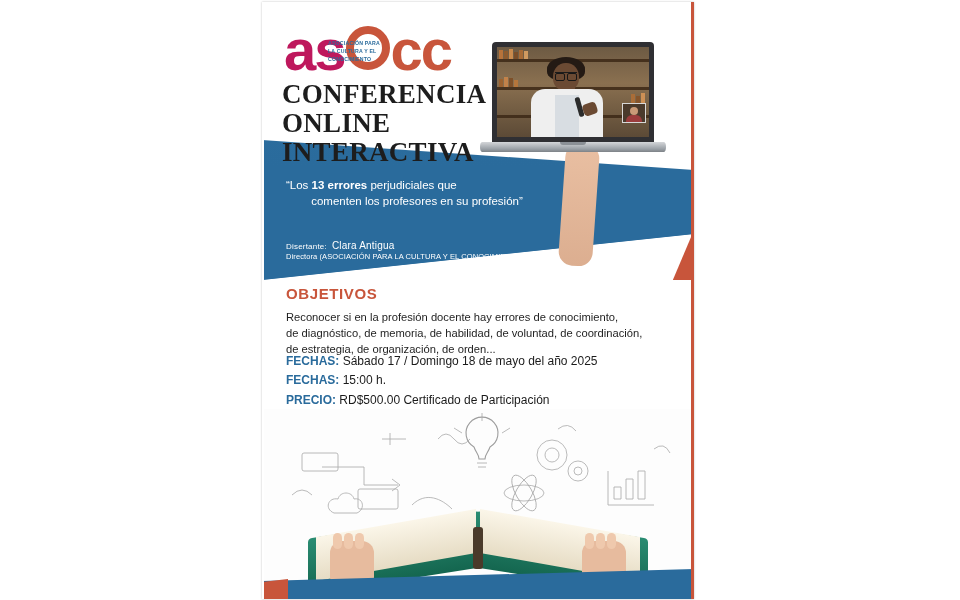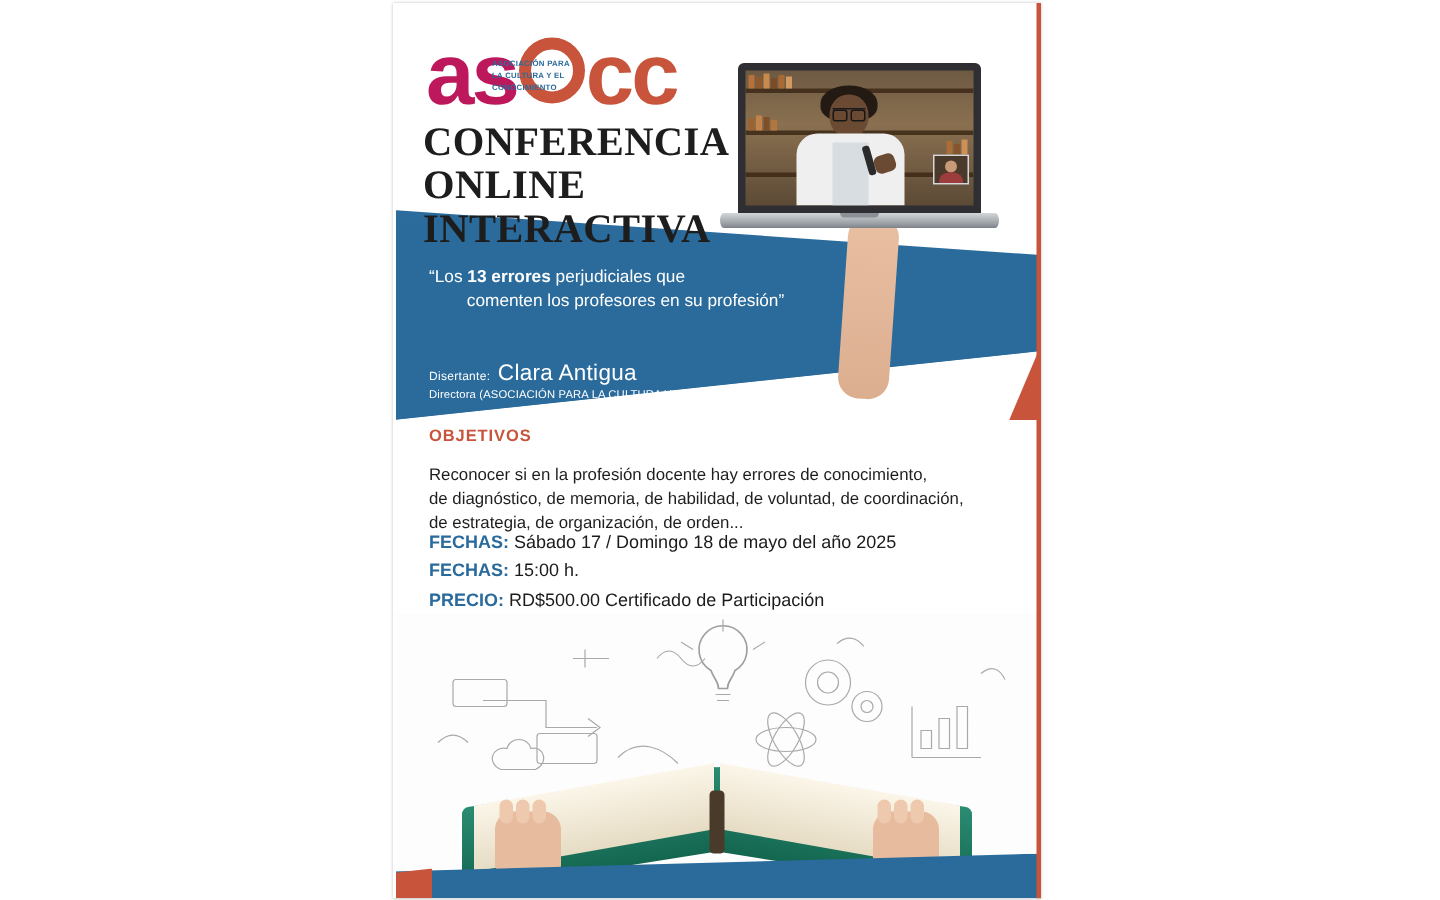--- a/index.html
+++ b/index.html
@@ -171,21 +171,21 @@
   .speaker-row {
     display: flex;
     align-items: baseline;
     gap: 5px;
   }
   .speaker-label {
     font-size: 8px;
     letter-spacing: 0.2px;
   }
   .speaker-name {
-    font-size: 15px;
+    font-size: 10px;
     letter-spacing: 0.2px;
   }
   .speaker-role {
     font-size: 7.5px;
     margin-top: 1px;
     letter-spacing: 0.1px;
   }
 
   
   .artwork {
@@ -412,21 +412,21 @@
     width: 100%;
     height: 150px;
     background: #ffffff;
   }
   .obj-title {
     position: absolute;
     left: 24px;
     top: 283px;
     color: #c8553b;
     font-weight: bold;
-    font-size: 11px;
+    font-size: 15px;
     letter-spacing: 0.6px;
   }
   .obj-text {
     position: absolute;
     left: 24px;
     top: 307px;
     width: 392px;
     color: #1e1e1e;
     font-size: 11.2px;
     line-height: 1.45;

